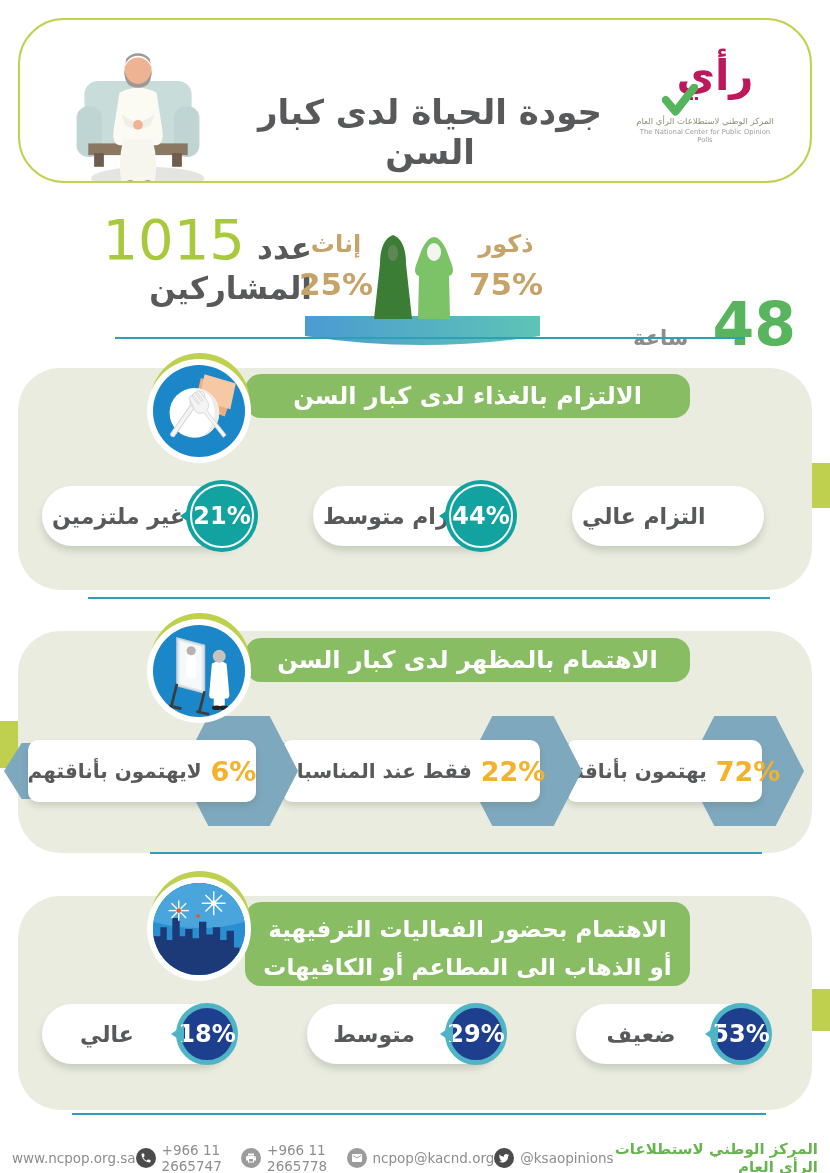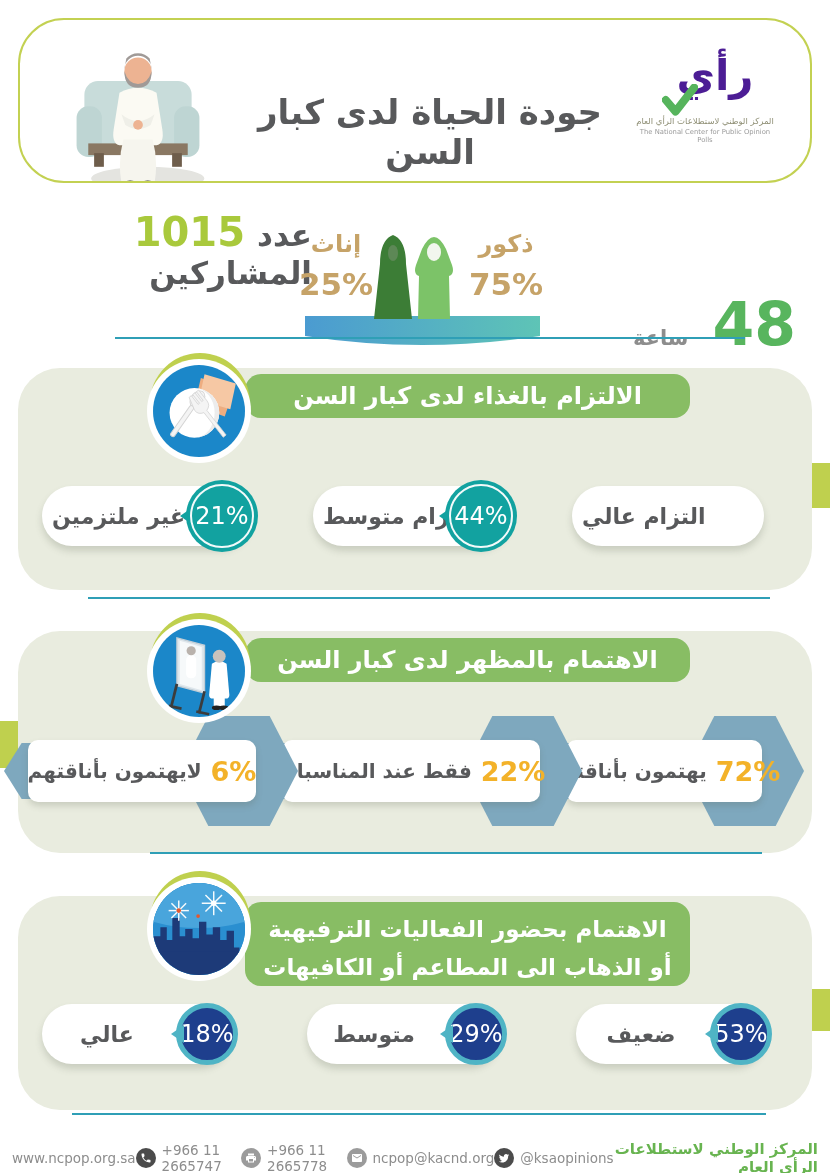--- a/index.html
+++ b/index.html
@@ -7,30 +7,30 @@
   #page { position:relative; width:830px; height:1173px; margin:0 auto; background:#fff; overflow:hidden;border-radius:21px; }
 
   
   .header-card { position:absolute; left:18px; top:18px; width:794px; height:165px;
     background:#fff; border:2px solid #c3d152; border-radius:46px; overflow:hidden; }
   .man-illustration { position:absolute; left:34px; top:22px; width:168px; height:156px; }
   .page-title { position:absolute; left:225px; right:195px; top:72px; text-align:center;
     direction:rtl; font-size:34px; font-weight:bold; color:#58595b; }
   .logo { position:absolute; right:36px; top:26px; width:138px; text-align:center; }
   .logo-mark { position:relative; height:64px; }
-  .logo-word { font-size:42px; font-weight:bold; color:#4c1d95; line-height:60px;margin-left:20px; }
+  .logo-word { font-size:42px; font-weight:bold; color:#be185d; line-height:60px;margin-left:20px; }
   .logo-check { position:absolute; left:26px; bottom:-6px; width:36px; height:32px; }
   .logo-org-ar { direction:rtl; font-size:8.5px; color:#8f8f75; margin-top:6px; }
   .logo-org-en { font-size:6.8px; color:#9a9a9a; margin-top:2px; }
 
   
   .participants { position:absolute; left:50px; top:212px; width:262px; direction:rtl; }
   .participants-line1 { display:flex; align-items:baseline; gap:12px; justify-content:flex-start; }
   .participants-prefix, .participants-suffix { font-size:31px; font-weight:bold; color:#58595b; }
-  .participants-value { font-size:40px; font-weight:bold; color:#a9c93c; line-height:1; }
+  .participants-value { font-size:56px; font-weight:normal; color:#a9c93c; line-height:1; }
   .participants-suffix { display:block; margin-top:2px; }
 
   .gender-figures { position:absolute; left:300px; top:224px; width:245px; height:126px; }
   .gender-label-block { position:absolute; text-align:center; color:#c6a368; font-weight:bold; }
   .gender-males { left:462px; top:230px; width:88px; }
   .gender-females { left:298px; top:230px; width:76px; }
   .gender-name { font-size:24px; }
   .gender-value { font-size:31px; margin-top:8px; }
 
   .duration-bubble { position:absolute; left:645px; top:198px; width:150px; height:106px;
@@ -75,21 +75,21 @@
   
   .items-row { position:absolute; left:42px; width:722px; display:flex;
     flex-direction:row-reverse; justify-content:space-between; align-items:center; z-index:1; }
   .row-1 { top:486px; } .row-3 { top:1004px; }
   .pill { position:relative; height:60px; background:#fff; border-radius:32px;
     box-shadow:0 5px 7px rgba(90,100,80,.22); display:flex; align-items:center; }
   .pill .pill-label { flex:1; text-align:center; padding:0 68px 0 10px; direction:rtl;
     font-size:22px; font-weight:bold; color:#58595b; white-space:nowrap; }
   .pct-circle { position:absolute; right:-8px; top:50%; transform:translateY(-50%);
     border-radius:50%; display:flex; align-items:center; justify-content:center;
-    color:#fff; font-weight:normal; font-size:24px;margin-left:16px; }
+    color:#fff; font-weight:bold; font-size:24px;margin-left:16px; }
   .pct-teal { width:72px; height:72px; background:#12a2a0; }
   .pct-teal::after { content:''; position:absolute; inset:4px; border:2px solid rgba(255,255,255,.95); border-radius:50%; }
   .pct-teal::before { content:''; position:absolute; left:-15px; top:50%; transform:translateY(-50%);
     border:9px solid transparent; border-right:13px solid #12a2a0; }
   .pct-navy { width:62px; height:62px; background:#1e3f8d; border:5px solid #4fb4c5; }
   .pct-navy::before { content:''; position:absolute; left:-19px; top:50%; transform:translateY(-50%);
     border:9px solid transparent; border-right:13px solid #4fb4c5; }
 
   
   .row-2 { position:absolute; left:28px; top:740px; width:734px; display:flex;

